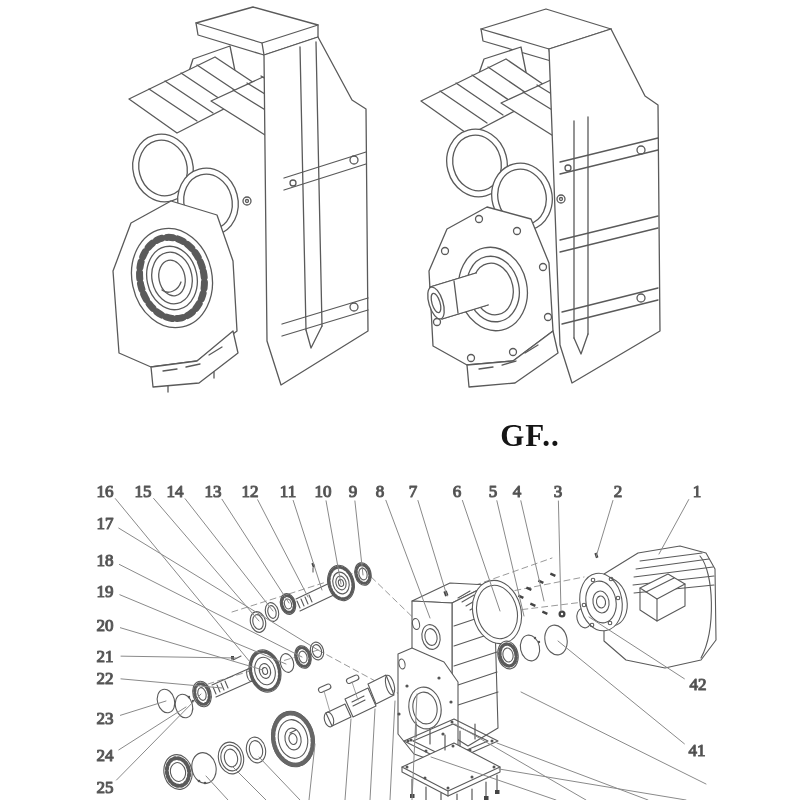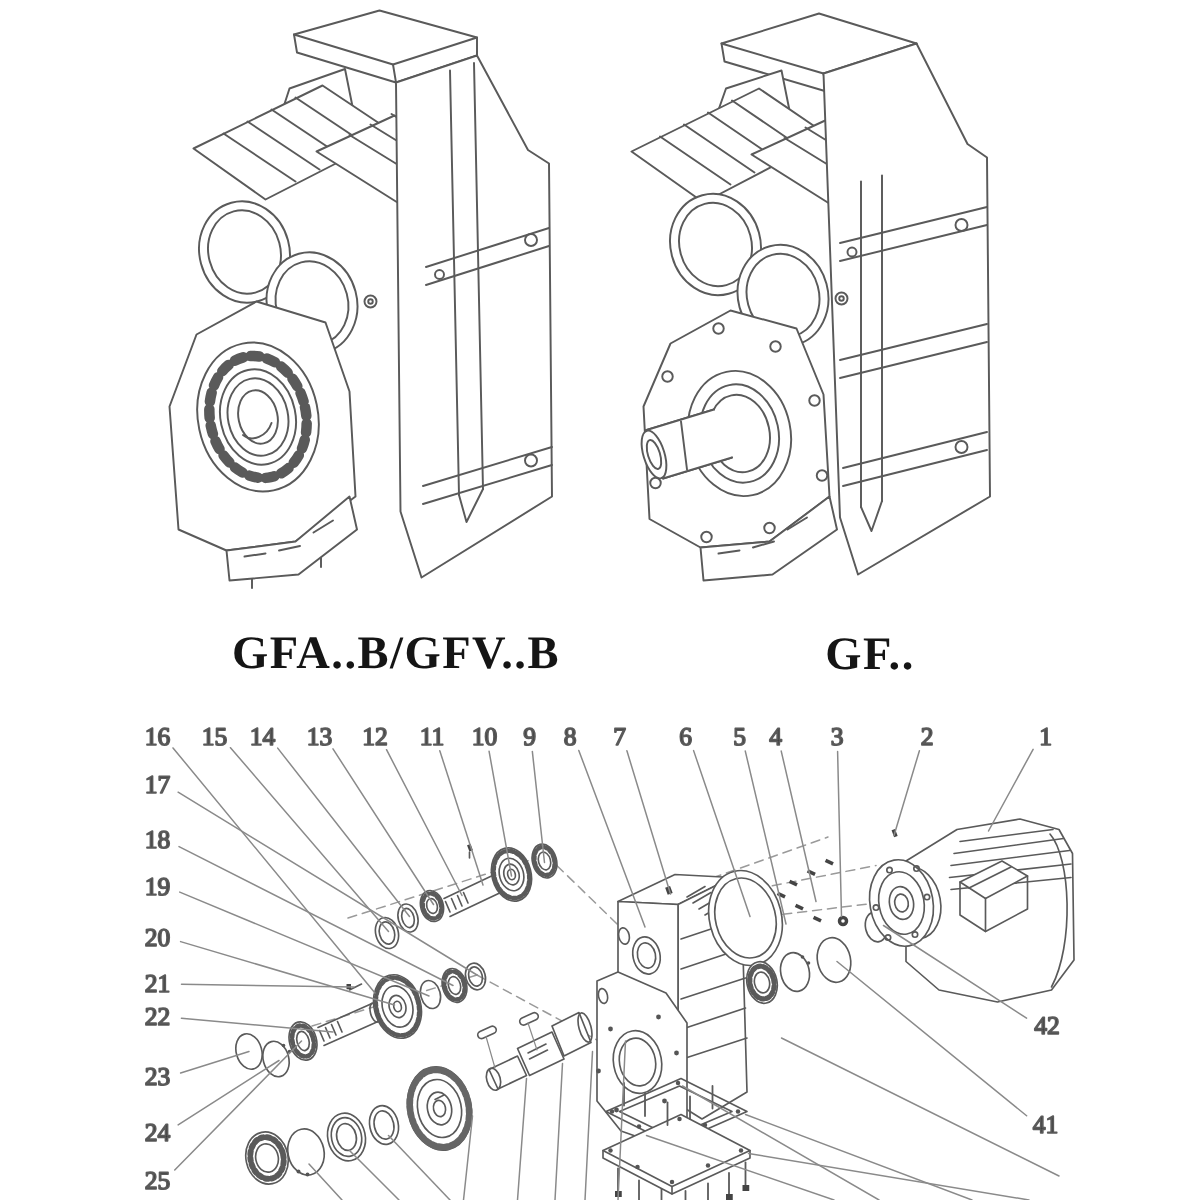--- a/index.html
+++ b/index.html
@@ -2,21 +2,21 @@
 <html><head>
 <meta charset="utf-8">
 <style>
   html,body{margin:0;padding:0;background:#fff;}
   .stage{position:relative;width:800px;height:800px;background:#fff;overflow:hidden;
          font-family:"Liberation Serif",serif;}
   svg{position:absolute;left:0;top:0;}
   .caption{position:absolute;transform:translateX(-50%);font-weight:bold;
            font-size:31px;color:#151515;letter-spacing:1px;white-space:nowrap;}
   .cap-left{left:264px;top:417px;}
-  .cap-right{left:580px;top:418px;}
+  .cap-right{left:530px;top:418px;}
   .callout-text{font-family:"Liberation Serif",serif;font-size:17px;fill:#3d3d3d;}
 </style>
 </head>
 <body>
 
 <div class="stage">
 
 <svg width="800" height="800" viewBox="0 0 800 800">
 
   <g stroke="#5a5a5a" fill="none" stroke-width="1.3" stroke-linejoin="round" stroke-linecap="round">
@@ -448,16 +448,15 @@
           <line x1="259" y1="757" x2="300" y2="800" stroke="#8a8a8a" stroke-width="1"></line>
           <line x1="455" y1="724" x2="586" y2="800" stroke="#8a8a8a" stroke-width="1"></line>
           <line x1="497" y1="743" x2="648" y2="800" stroke="#8a8a8a" stroke-width="1"></line>
           <line x1="499" y1="769" x2="686" y2="800" stroke="#8a8a8a" stroke-width="1"></line>
           <line x1="521" y1="692" x2="706" y2="784" stroke="#8a8a8a" stroke-width="1"></line>
           <line x1="431" y1="757" x2="556" y2="800" stroke="#8a8a8a" stroke-width="1"></line>
         </g>
   </g>
 </svg>
 
-<div class="caption cap-left">GFA..B/GFV..B</div>
 <div class="caption cap-right">GF..</div>
 
 </div>
 
 </body></html>

